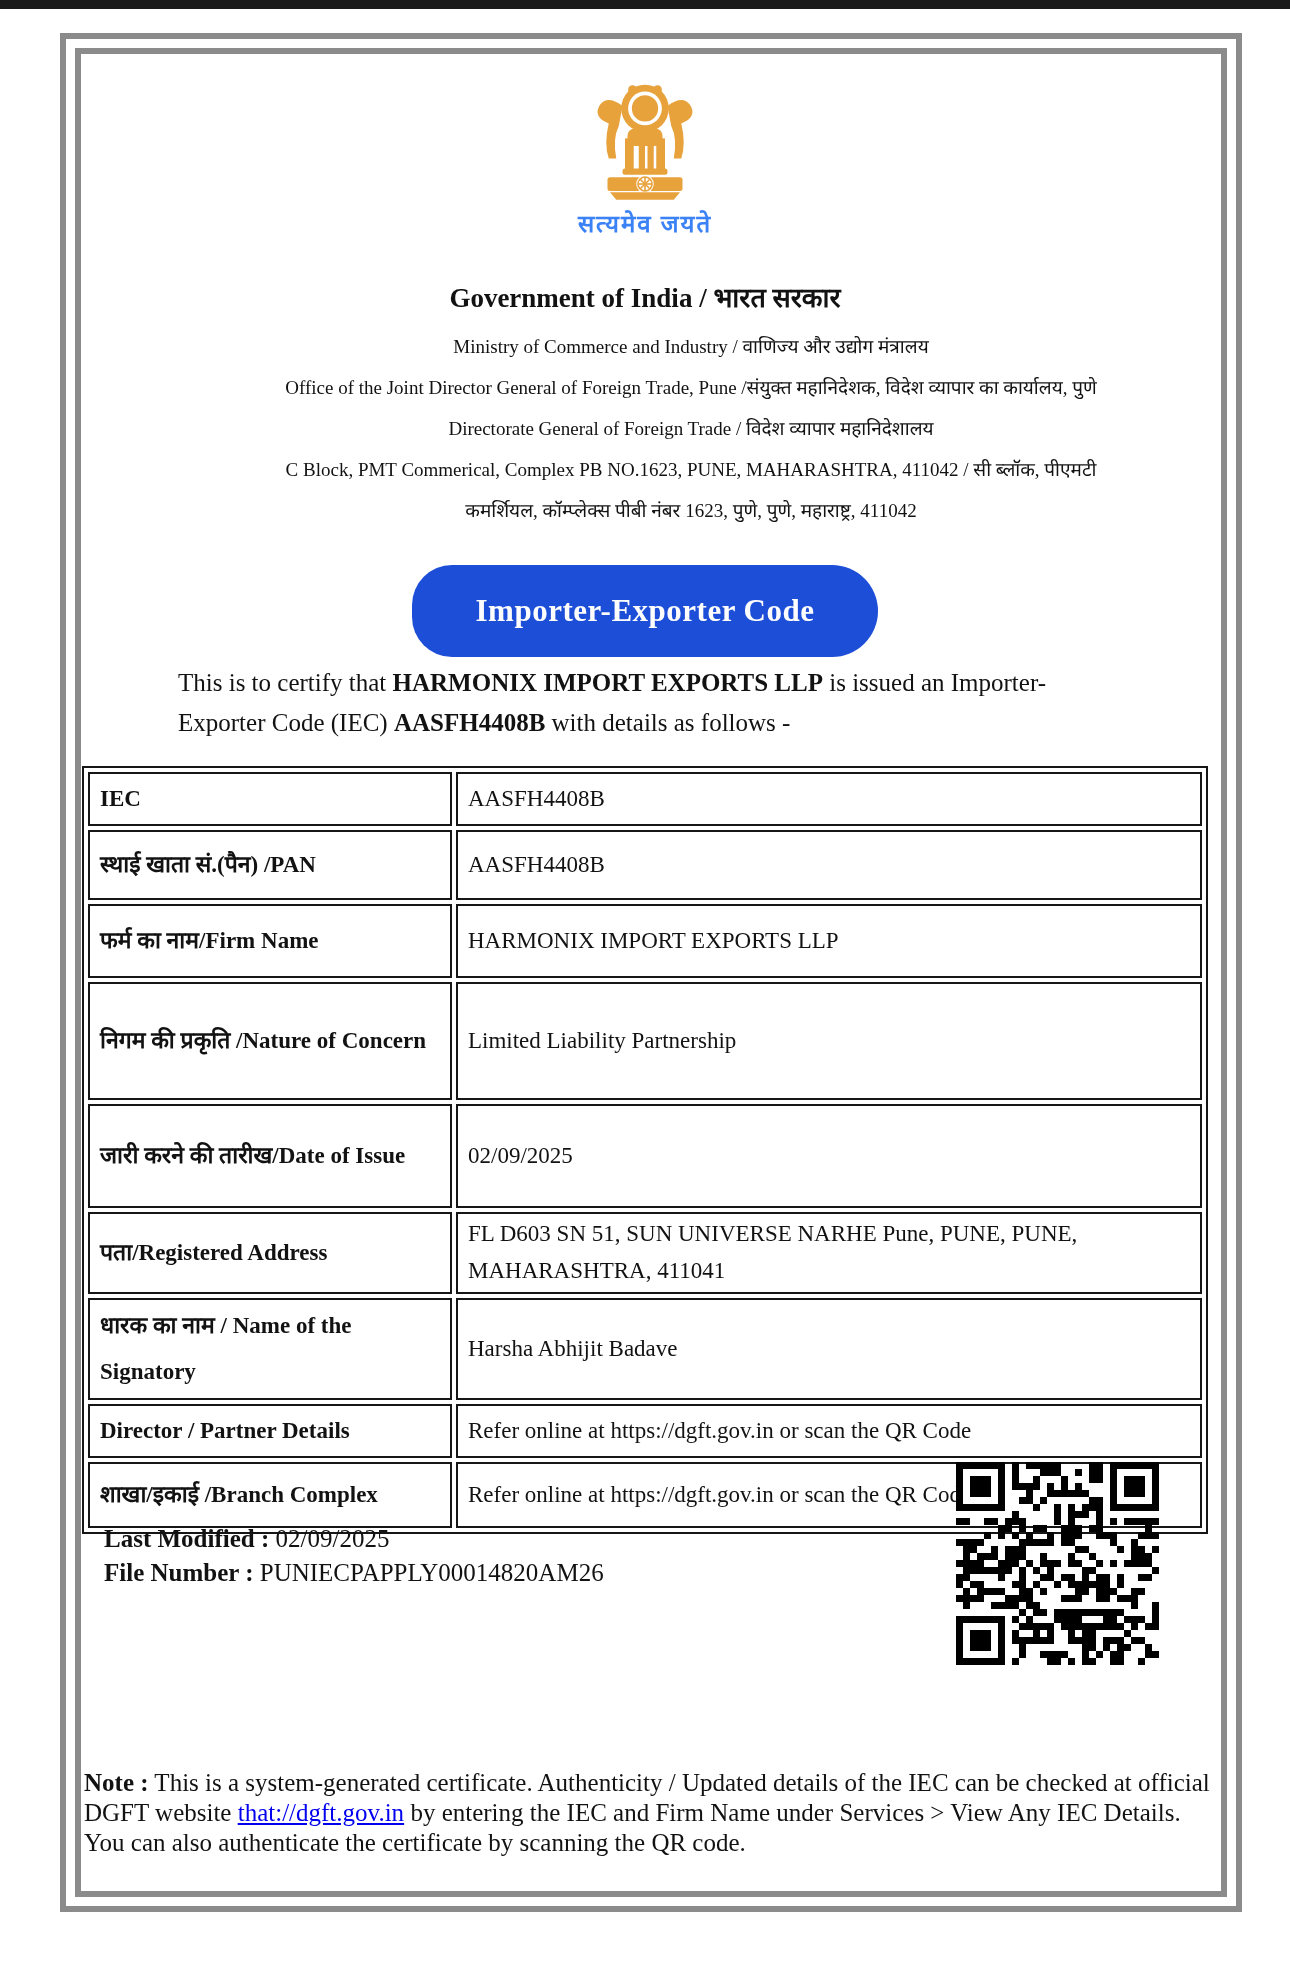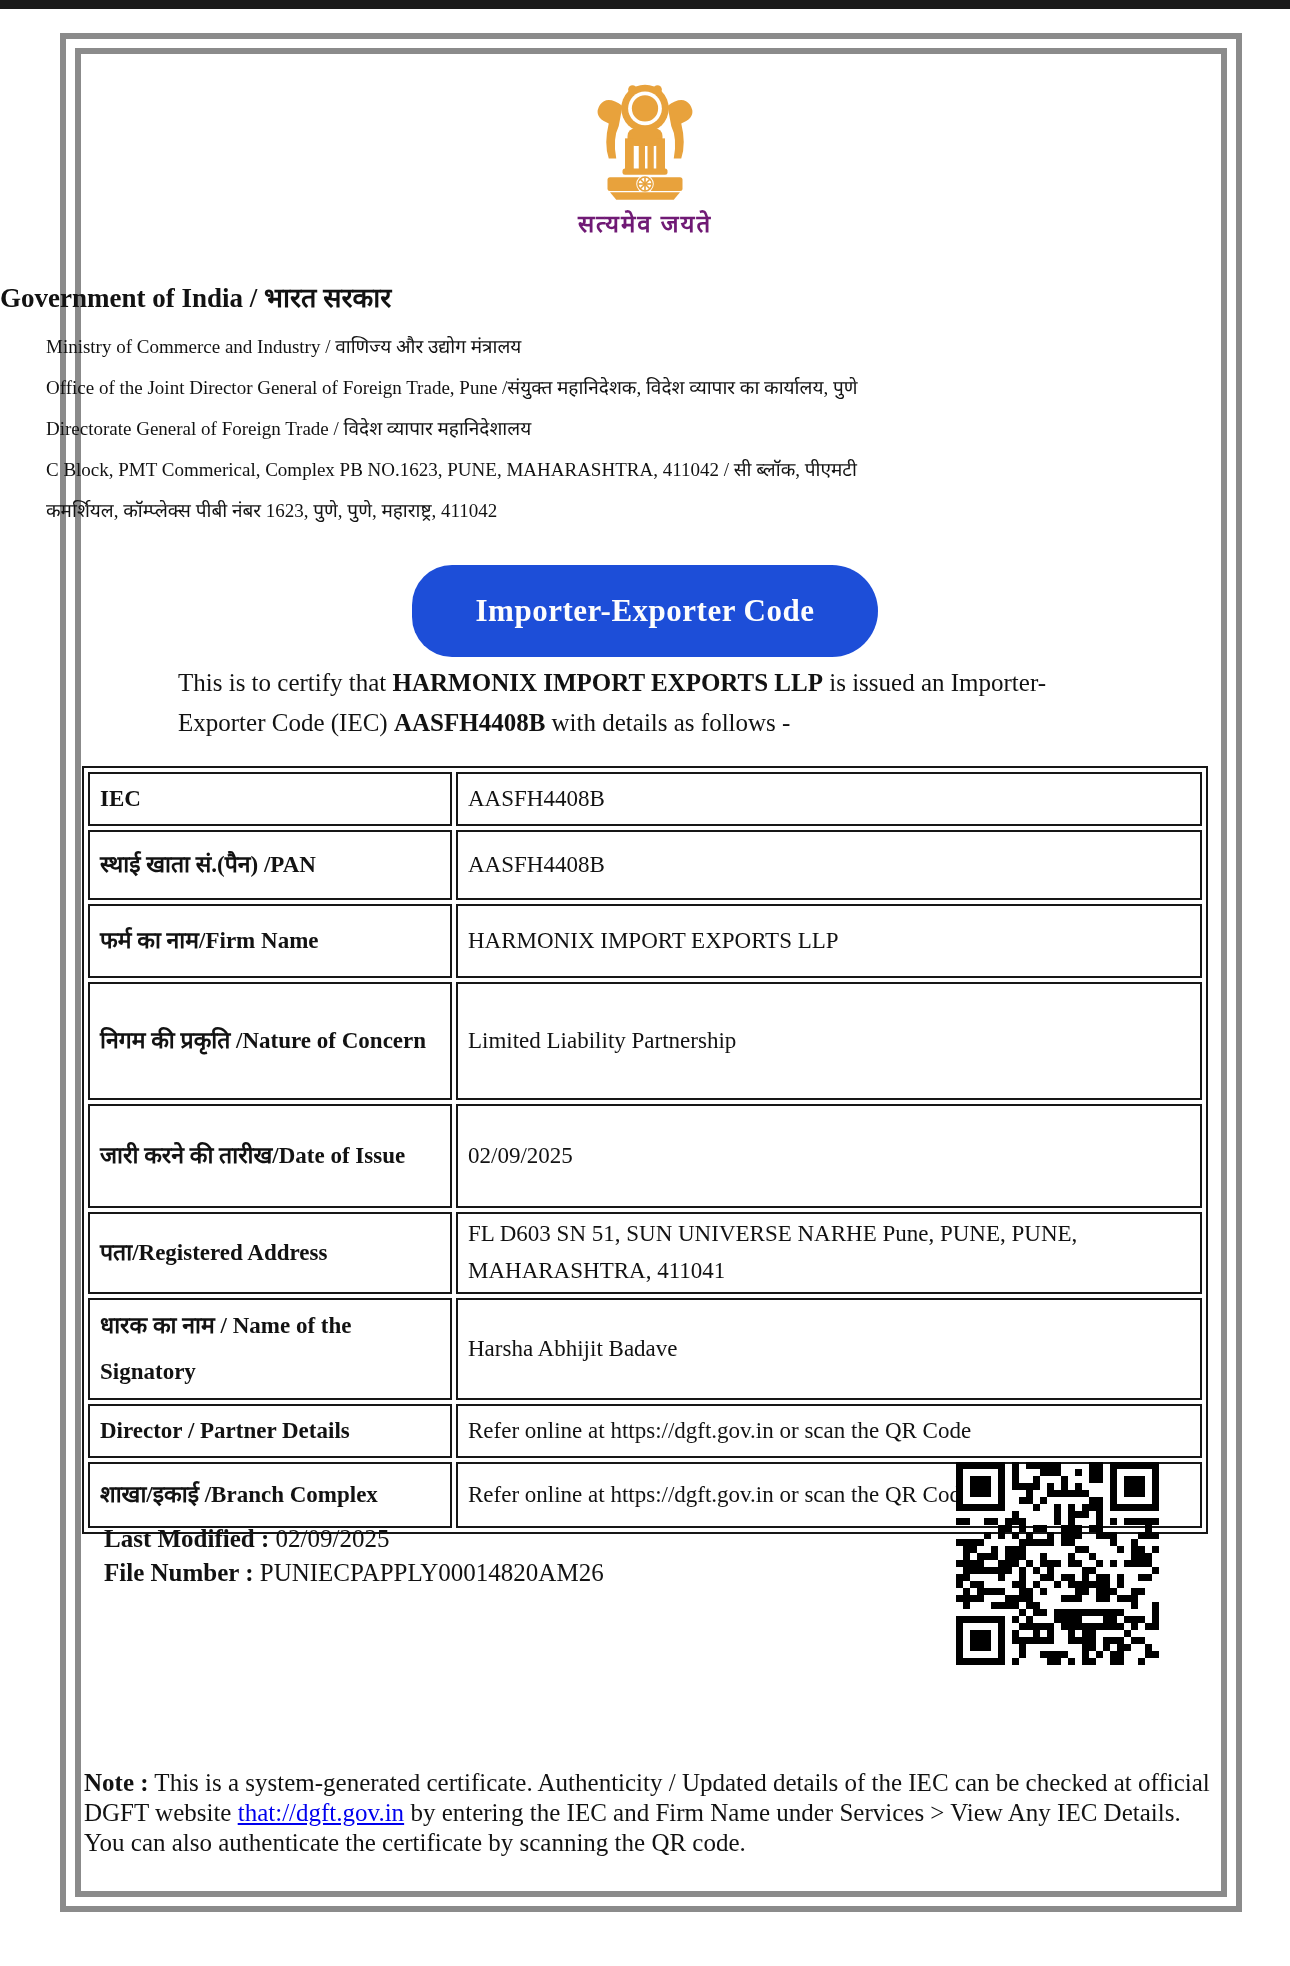--- a/index.html
+++ b/index.html
@@ -3,24 +3,24 @@
 <meta charset="utf-8">
 <style>
   html,body{margin:0;padding:0;background:#ffffff;}
   .page{position:relative;width:1290px;height:1966px;background:#fff;
         font-family:"Liberation Serif",serif;color:#121212;overflow:hidden;}
   .topbar{position:absolute;left:0;top:0;width:100%;height:9px;background:#1b1b1b;}
   .frame-outer{position:absolute;left:60px;top:33px;width:1182px;height:1879px;
                border:6px solid #8b8b8b;box-sizing:border-box;}
   .frame-inner{position:absolute;inset:9px;border:6px solid #8b8b8b;box-sizing:border-box;}
   .abs{position:absolute;}
-  .center{left:0;width:100%;}
+  .center{left:0;width:100%;text-align:center;}
 
   .emblem-wrap{top:78px;left:50%;transform:translateX(-50%);text-align:center;}
-  .motto{font-size:24px;font-weight:bold;color:#701a75;margin-top:2px;letter-spacing:2px;}
+  .motto{font-size:24px;font-weight:bold;color:#3b82f6;margin-top:2px;letter-spacing:2px;}
 
   .gov-title{top:278px;font-size:27px;font-weight:bold;}
   .hdr{top:326px;font-size:19px;line-height:41px;padding-left:46px;}
 
   .badge{top:565px;left:50%;transform:translateX(-50%);
          width:466px;height:92px;background:#1d4ed8;color:#fdfdfd;
          border-radius:40px 46px 46px 40px;display:flex;align-items:center;justify-content:center;
          font-size:31px;font-weight:bold;letter-spacing:.5px;}
 
   .intro{top:663px;left:178px;width:950px;font-size:25px;line-height:40px;}

